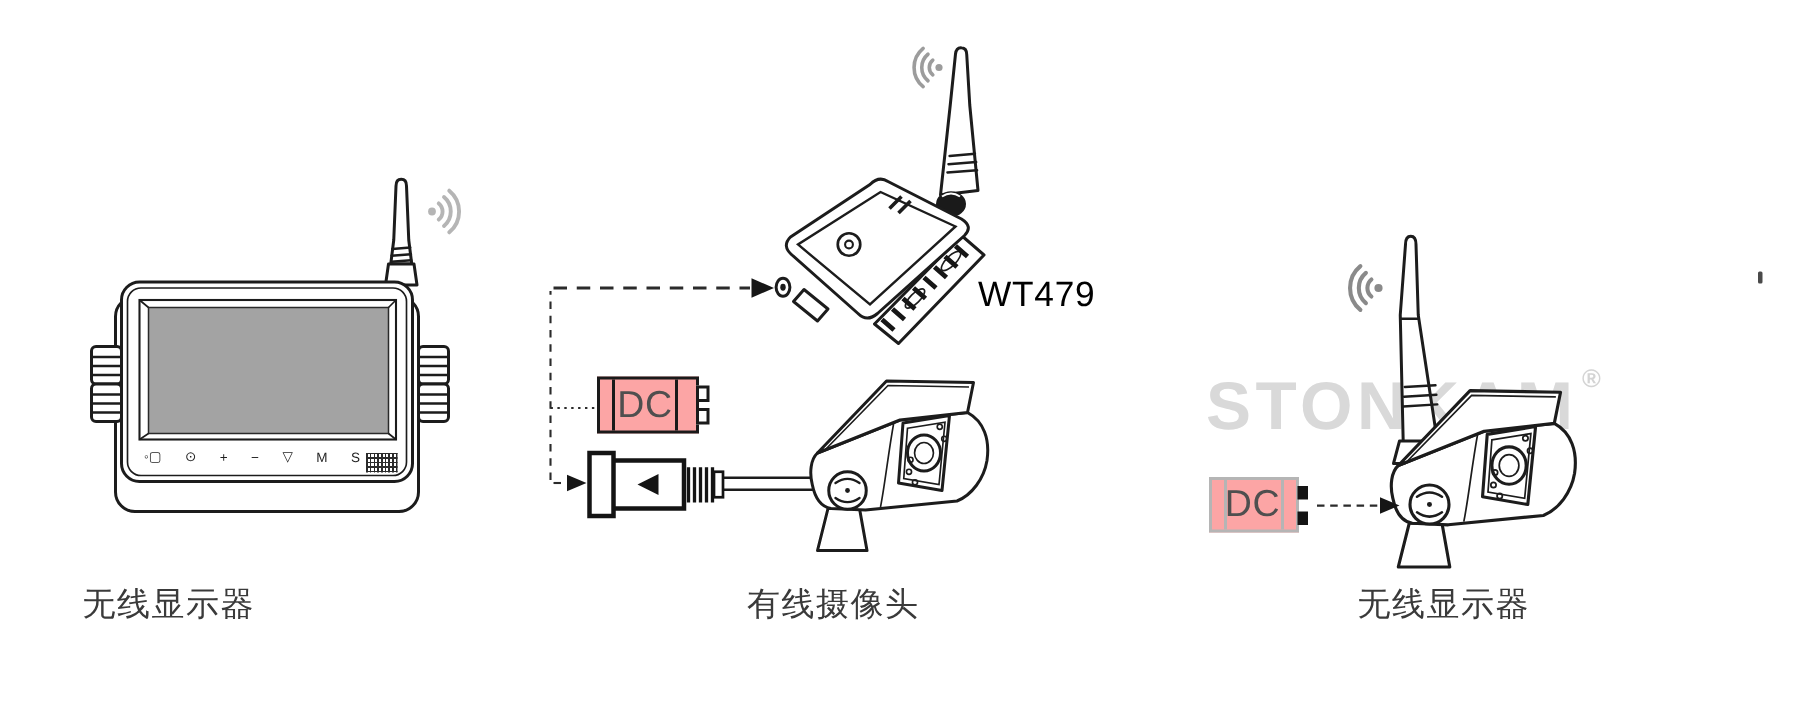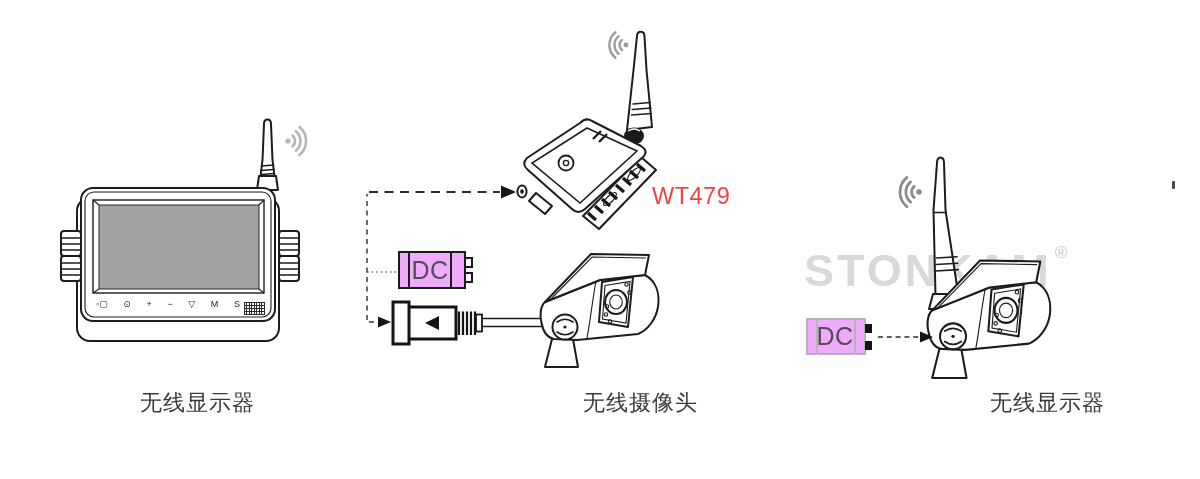--- a/index.html
+++ b/index.html
@@ -7,25 +7,25 @@
          font-family:"Liberation Sans","DejaVu Sans",sans-serif}
   .layer{position:absolute;inset:0}
   #watermark-layer{z-index:1}
   svg.art{position:absolute;inset:0;z-index:2}
   #text-layer{z-index:3;pointer-events:none}
 
   .watermark{position:absolute;left:804px;top:243px;font-weight:bold;font-size:45px;
              letter-spacing:3px;color:#d9d9d9;white-space:nowrap}
   .watermark .reg{font-size:17px;vertical-align:28px;letter-spacing:0;margin-left:3px;color:#d4d4d4}
 
-  .cn-label{position:absolute;top:388px;width:200px;text-align:right;font-size:22px;
+  .cn-label{position:absolute;top:388px;width:200px;text-align:left;font-size:22px;
             color:#3a3a3a;letter-spacing:1px}
-  .model-label{position:absolute;left:652px;top:183px;font-size:23.5px;color:#ef4444;letter-spacing:.5px}
-
-  .dc{position:absolute;background:#f0abfc;box-sizing:border-box}
+  .model-label{position:absolute;left:652px;top:183px;font-size:23.5px;color:#000000;letter-spacing:.5px}
+
+  .dc{position:absolute;background:#fca5a5;box-sizing:border-box}
   .dc .txt{position:absolute;top:0;bottom:0;display:flex;align-items:center;justify-content:center;
            font-size:25px;color:#4f4f4f;letter-spacing:.5px}
   .dc .dv{position:absolute;top:0;bottom:0}
   .dc-dark{left:398px;top:251px;width:68px;height:38px;border:2px solid #1a1a1a}
   .dc-dark .dv{width:2px;background:#1a1a1a}
   .dc-dark .dv1{left:8px}.dc-dark .dv2{left:50px}
   .dc-dark .txt{left:10px;right:14px}
   .dc-dark .prong{position:absolute;right:-9px;width:5px;height:7px;border:2px solid #1a1a1a;background:#fff}
   .dc-dark .p1{top:4px}.dc-dark .p2{top:19px}
   .dc-light{left:806px;top:318px;width:60px;height:37px;border:2px solid #b5b5b5}
@@ -200,18 +200,18 @@
       <div class="dv dv1"></div>
       <div class="dv dv2"></div>
       <div class="prong p1"></div>
       <div class="prong p2"></div>
       <div class="txt">DC</div>
     </div>
 
     <div class="model-label">WT479</div>
 
     <div class="cn-label" style="left:55px">无线显示器</div>
-    <div class="cn-label" style="left:498px">无线摄像头</div>
+    <div class="cn-label" style="left:498px">有线摄像头</div>
     <div class="cn-label" style="left:905px">无线显示器</div>
 
     <div class="stray"></div>
   </div>
 </div>
 
 </body></html>

